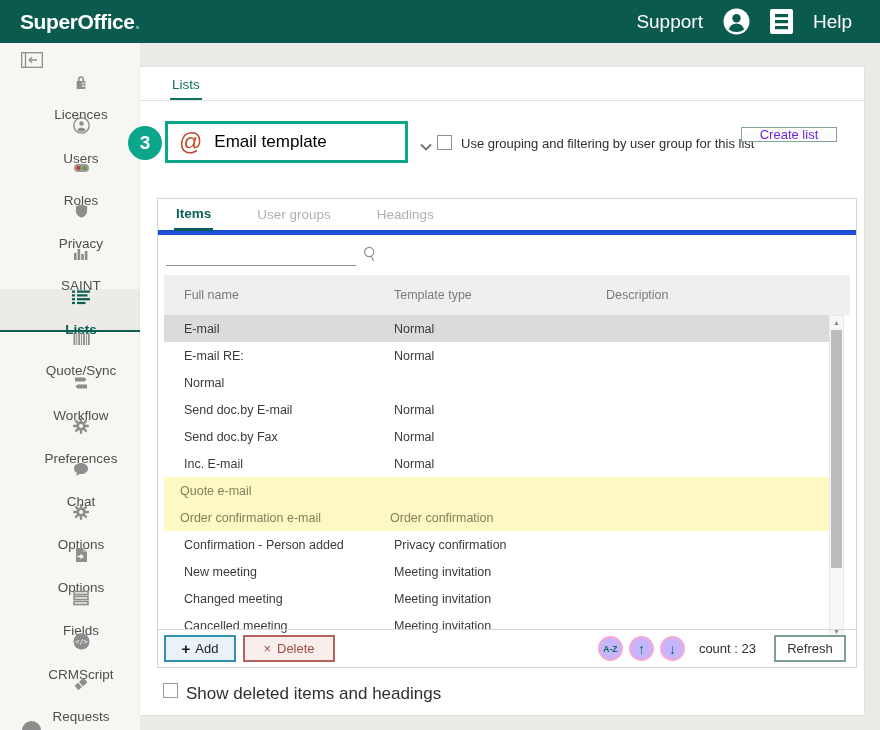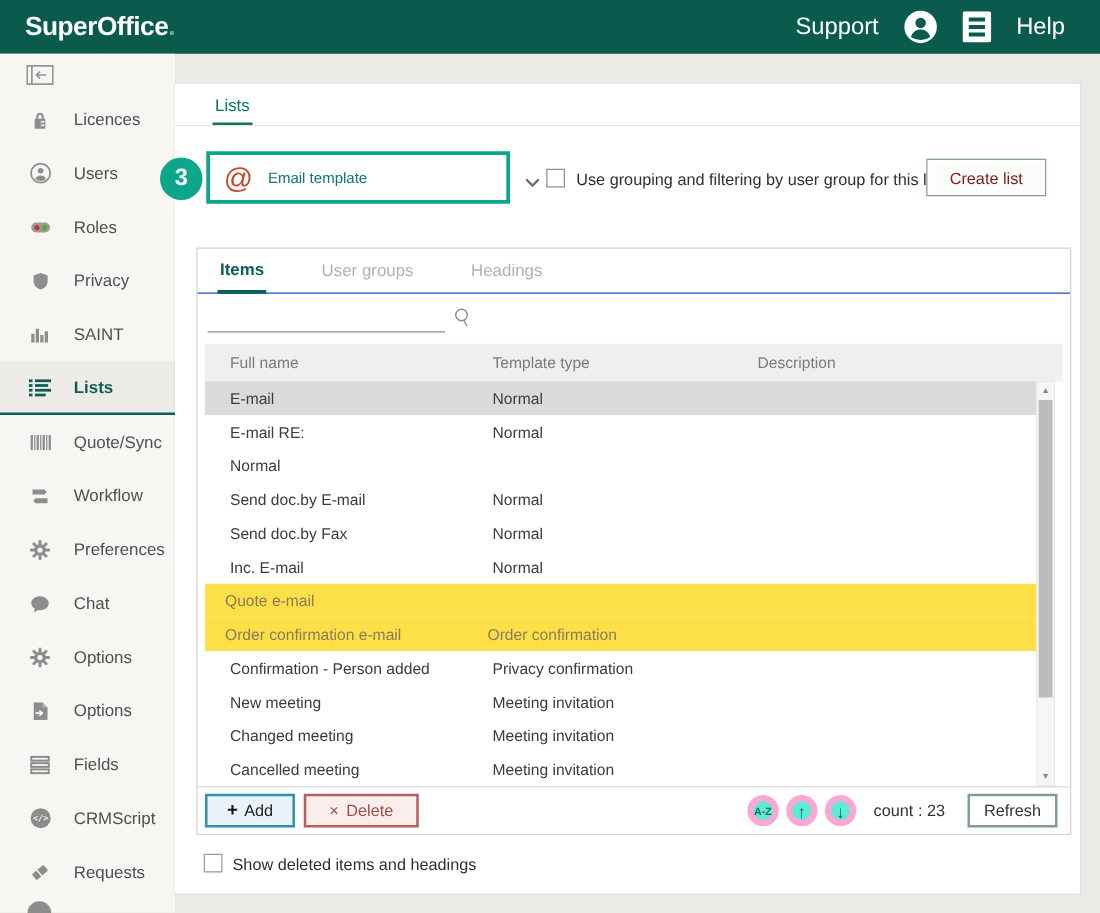--- a/index.html
+++ b/index.html
@@ -13,21 +13,21 @@
   .brand .dot { color:#4db6a0; }
   .topbar-right { margin-left:auto; display:flex; align-items:center; gap:20px; }
   .tb-link { color:#fff; font-size:19px; cursor:pointer; }
   .tb-ic { display:flex; align-items:center; cursor:pointer; }
 
   
   .sidebar { position:absolute; left:0; top:43px; width:140px; height:687px;
     background:#f7f6f3; }
   .collapse-btn { margin:9px 0 6px 21px; width:22px; height:16px; cursor:pointer; }
   .side-item { height:43px; display:flex; align-items:center; padding-left:22px;
-    gap:17px; cursor:pointer; }
+    gap:17px; cursor:pointer;flex-direction:column; }
   .side-item .sicon { width:20px; display:flex; justify-content:center; }
   .side-item .slabel { font-size:13.5px; color:#4f4f4f; }
   .side-item.active { background:#ecebe7; border-bottom:2px solid #0b5f53; }
   .side-item.active .slabel { color:#0b5f53; font-weight:bold; }
   .side-partial { position:absolute; bottom:-10px; left:22px; width:19px; height:19px;
     border-radius:50%; background:#8d8d8d; }
 
   
   .card { position:absolute; left:140px; top:67px; width:724px; height:648px;
     background:#fff; box-shadow:0 0 0 1px rgba(0,0,0,0.03); }
@@ -36,89 +36,89 @@
     color:#0e7263; font-size:13.5px; border-bottom:2px solid #0e7263; cursor:pointer; }
 
   .step-badge { position:absolute; left:-12px; top:59px; width:34px; height:34px;
     border-radius:50%; background:#0ca78a; color:#fff; font-size:19px; font-weight:bold;
     display:flex; align-items:center; justify-content:center; z-index:5; }
 
   .selector-box { position:absolute; left:25px; top:54px; width:243px; height:42px;
     border:3px solid #0ca78a; background:#fff; display:flex; align-items:center;
     padding-left:11px; gap:12px; cursor:pointer; }
   .at-glyph { color:#c04a2c; font-size:23px; line-height:1; }
-  .selector-value { font-size:12px; color:#0f766e; }
+  .selector-value { font-size:17px; color:#000000; }
   .sel-chevron { position:absolute; left:279px; top:71px; cursor:pointer; }
 
   .grp-checkbox { position:absolute; left:297px; top:68px; width:15px; height:15px;
     border:1px solid #8f8f8f; background:#fff; cursor:pointer; }
   .grp-label { position:absolute; left:321px; top:69px; font-size:13px; color:#2f2f2f; }
 
-  .create-btn { position:absolute; left:601px; top:60px; width:96px; height:30px;
+  .create-btn { position:absolute; left:601px; top:60px; width:96px; height:15px;
     background:#fcfcfb; border:1px solid #85a19b; box-shadow:inset 0 0 0 2px #fff;
-    color:#7f1d1d; font-size:13px; display:flex; align-items:center; justify-content:center;
+    color:#6d28d9; font-size:13px; display:flex; align-items:center; justify-content:center;
     cursor:pointer; }
 
   
   .panel { position:absolute; left:17px; top:131px; width:700px; height:470px;
     border:1px solid #d6d4d1; }
-  .panel-tabs { height:36px; border-bottom:1px solid #1d4ed8; display:flex;
+  .panel-tabs { height:36px; border-bottom:5px solid #1d4ed8; display:flex;
     align-items:stretch; padding-left:16px; gap:42px; }
   .ptab { display:flex; align-items:center; font-size:13.5px; color:#b3b1ad;
     cursor:pointer; padding:0 2px; }
   .ptab.active { color:#0c5f55; font-weight:bold; border-bottom:3px solid #0c5f55;
     margin-bottom:-1px; }
 
   .search-row { position:relative; height:40px; }
   .search-input { position:absolute; left:8px; top:9px; width:190px; height:22px;
     border:none; border-bottom:1px solid #8f8f8f; outline:none; background:transparent;
     font-size:13px; color:#333; }
   .search-icon { position:absolute; left:205px; top:11px; }
 
-  .thead { margin-left:6px; width:686px; height:30px; background:#f0efed;
+  .thead { margin-left:6px; width:686px; height:40px; background:#f0efed;
     display:flex; align-items:center; padding-left:20px; font-size:12.5px; color:#7b7b7b; }
   .c1 { width:210px; } .c2 { width:212px; } .c3 { flex:1; }
 
   .tbody { position:relative; margin-left:6px; width:686px; height:324px; }
   .trow { width:665px; height:27px; display:flex; align-items:center; padding-left:20px;
     font-size:12.5px; color:#3b3b3b; cursor:pointer; background:#fff; }
   .trow.selected { background:#dbdbdb; }
-  .trow.hl { background:#fde047; color:#8a7c5a;padding-left:16px; }
+  .trow.hl { background:#fef9c3; color:#8a7c5a;padding-left:16px; }
 
   .vscroll { position:absolute; left:665px; top:0; width:15px; height:324px;
     background:#f6f6f6; border:1px solid #e9e9e9; cursor:pointer; }
   .sb-arrow { height:13px; display:flex; align-items:center; justify-content:center;
     font-size:7px; color:#8a8a8a; }
   .sb-down { position:absolute; bottom:0; left:0; right:0; }
   .sb-thumb { position:absolute; left:1px; top:14px; width:11px; height:238px;
     background:#bcbcbc; }
 
   .ptoolbar { position:absolute; left:0; right:0; bottom:0; height:38px;
     border-top:1px solid #d8d8d8; display:flex; align-items:center; padding:0 10px 0 6px; }
   .btn-add { width:72px; height:27px; background:#e9f2f8; border:2px solid #2f93ae;
     color:#222; font-size:13px; display:flex; align-items:center; justify-content:center;
     gap:5px; cursor:pointer; }
   .btn-add .plus { font-size:15px; font-weight:bold; color:#111; }
   .btn-del { margin-left:7px; width:92px; height:27px; background:#f9eeec;
     border:2px solid #b2615b; color:#9c4f45; font-size:13px; display:flex;
     align-items:center; justify-content:center; gap:6px; cursor:pointer; }
   .tb-right { margin-left:auto; display:flex; align-items:center; gap:6px; }
-  .circle-btn { width:25px; height:25px; border-radius:50%; border:5px solid #f9a8d4;
+  .circle-btn { width:25px; height:25px; border-radius:50%; border:2px solid #f9a8d4;
     color:#0c6b5a; display:flex; align-items:center; justify-content:center;
-    background:#5eead4; cursor:pointer; }
+    background:#c4b5fd; cursor:pointer; }
   .circle-btn.az { font-size:8.5px; font-weight:bold; }
   .circle-btn.arrow { font-size:14px; font-weight:bold; }
   .count-label { font-size:13px; color:#2f2f2f; margin:0 12px 0 8px; }
   .btn-refresh { width:72px; height:27px; background:#fff; border:2px solid #7f9e99;
     color:#333; font-size:13px; display:flex; align-items:center; justify-content:center;
     cursor:pointer; }
 
   .show-del-box { position:absolute; left:23px; top:616px; width:15px; height:15px;
     border:1px solid #9a9a9a; background:#fff; cursor:pointer; }
-  .show-del-label { position:absolute; left:46px; top:617px; font-size:13px; color:#2f2f2f; }
+  .show-del-label { position:absolute; left:46px; top:617px; font-size:17px; color:#2f2f2f; }
 </style>
 </head>
 <body>
 
 <header class="topbar">
   <div class="brand"><span>SuperOffice</span><span class="dot">.</span></div>
   <div class="topbar-right">
     <span class="tb-link">Support</span>
     <span class="tb-ic">
       <svg width="27" height="27" viewBox="0 0 27 27">

